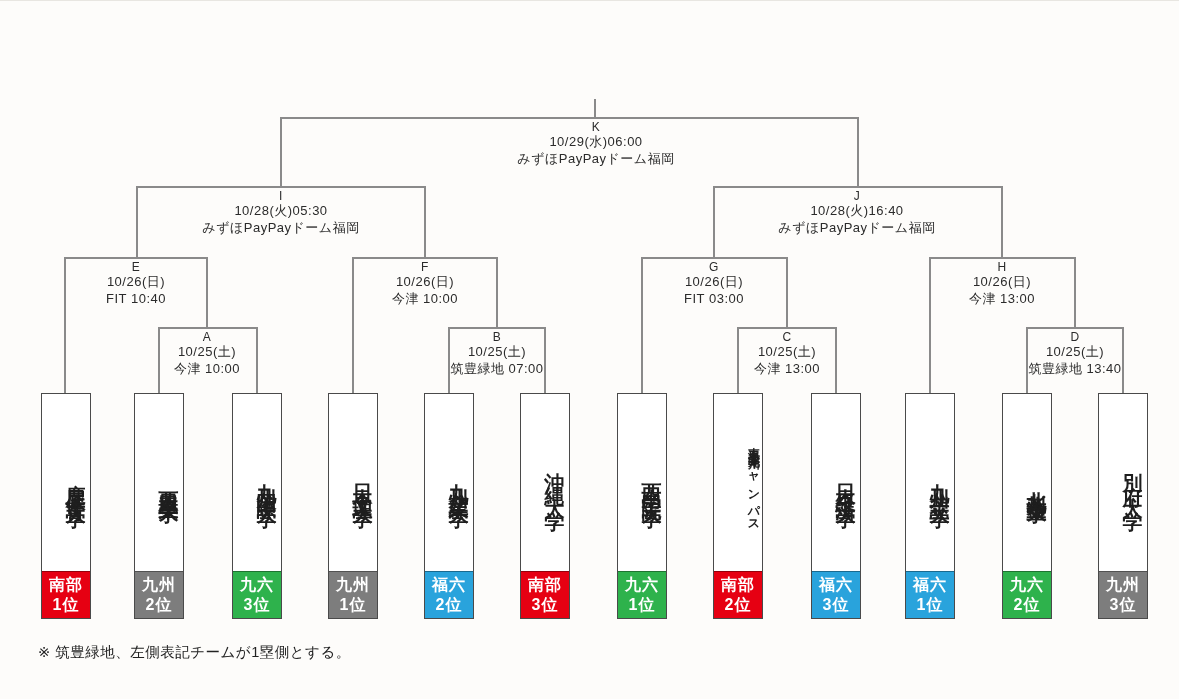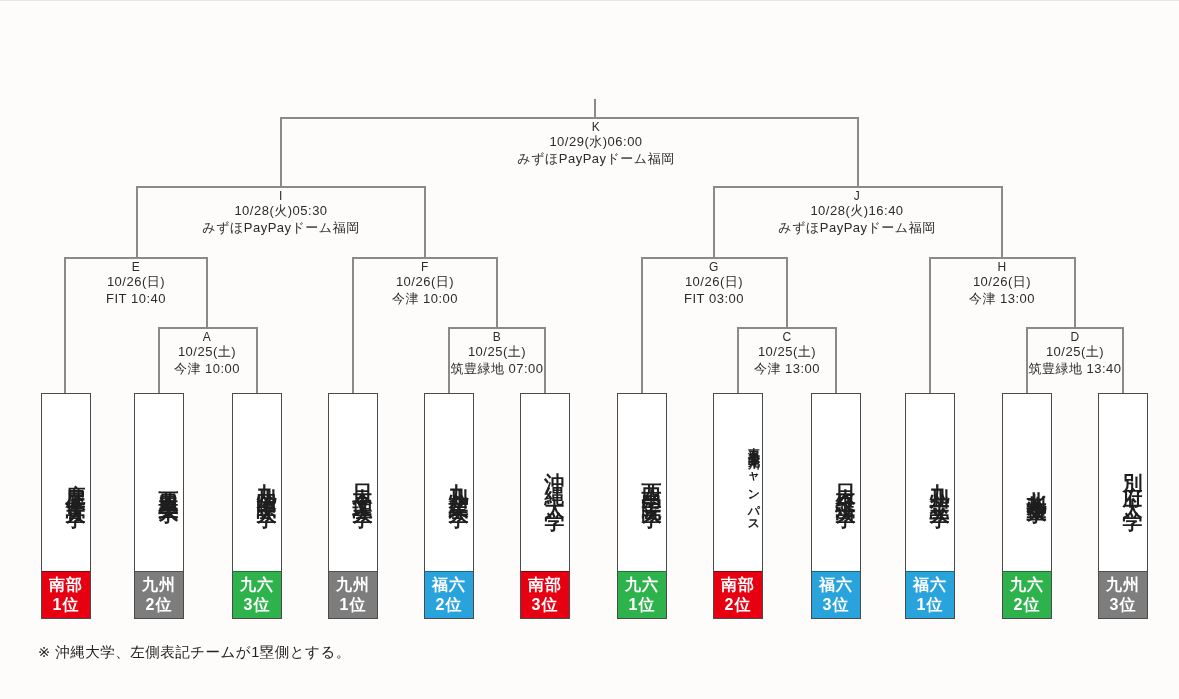--- a/index.html
+++ b/index.html
@@ -223,14 +223,14 @@
     </div>
   </div>
   <div class="team" style="left:1098px">
     <div class="team-name chars4">別府大学</div>
     <div class="team-seed" style="background-color: rgb(125, 125, 125);">
       <div>九州</div>
       <div>3位</div>
     </div>
   </div>
 
-  <div class="footnote">※ 沖縄大学、左側表記チームが1塁側とする。</div>
+  <div class="footnote">※ 筑豊緑地、左側表記チームが1塁側とする。</div>
 </div>
 
 </body></html>

